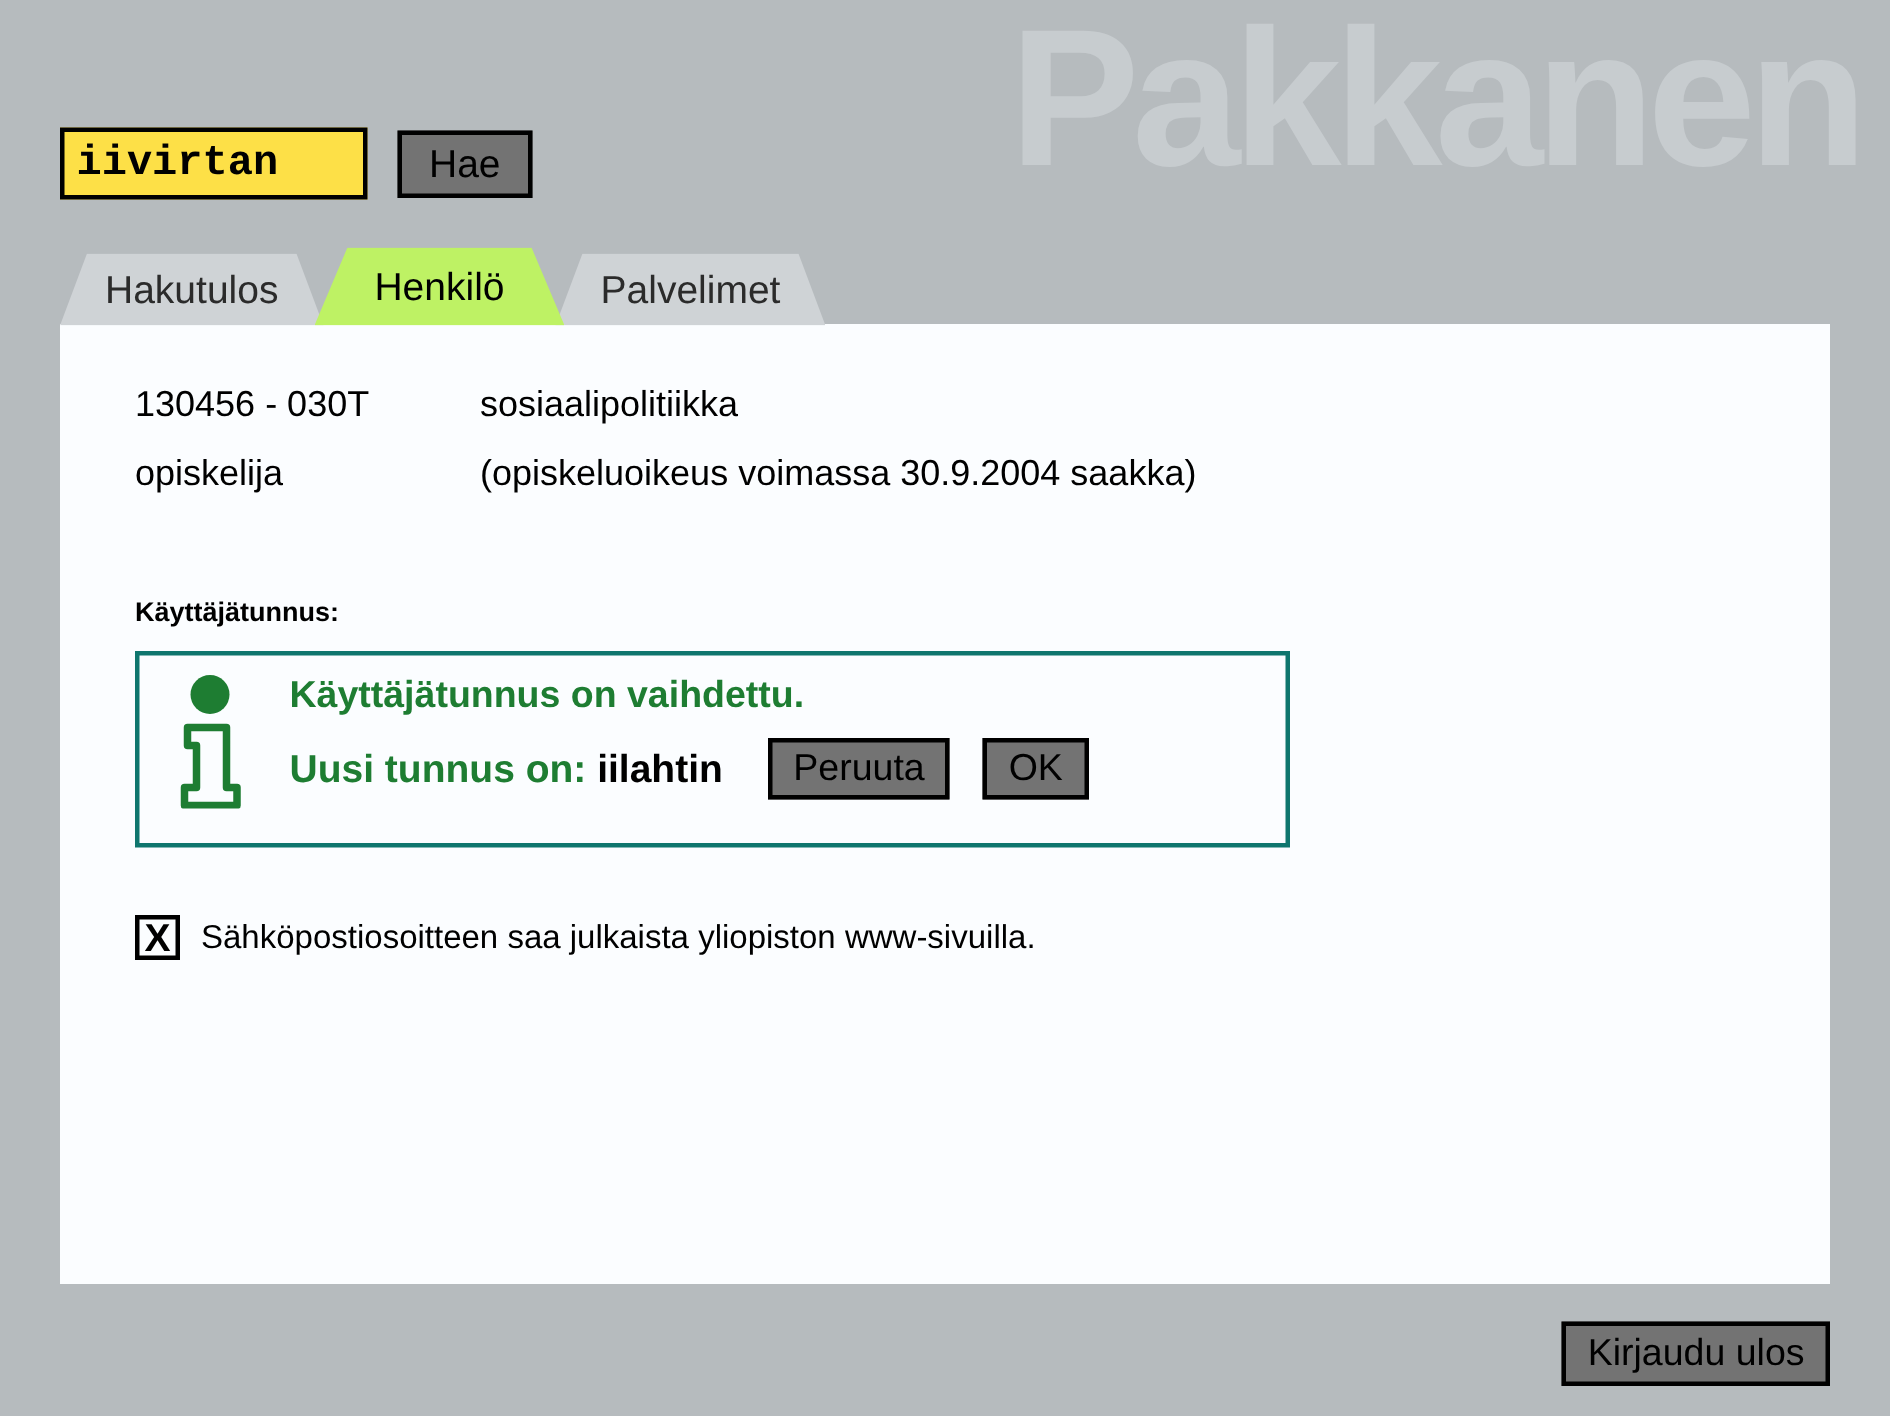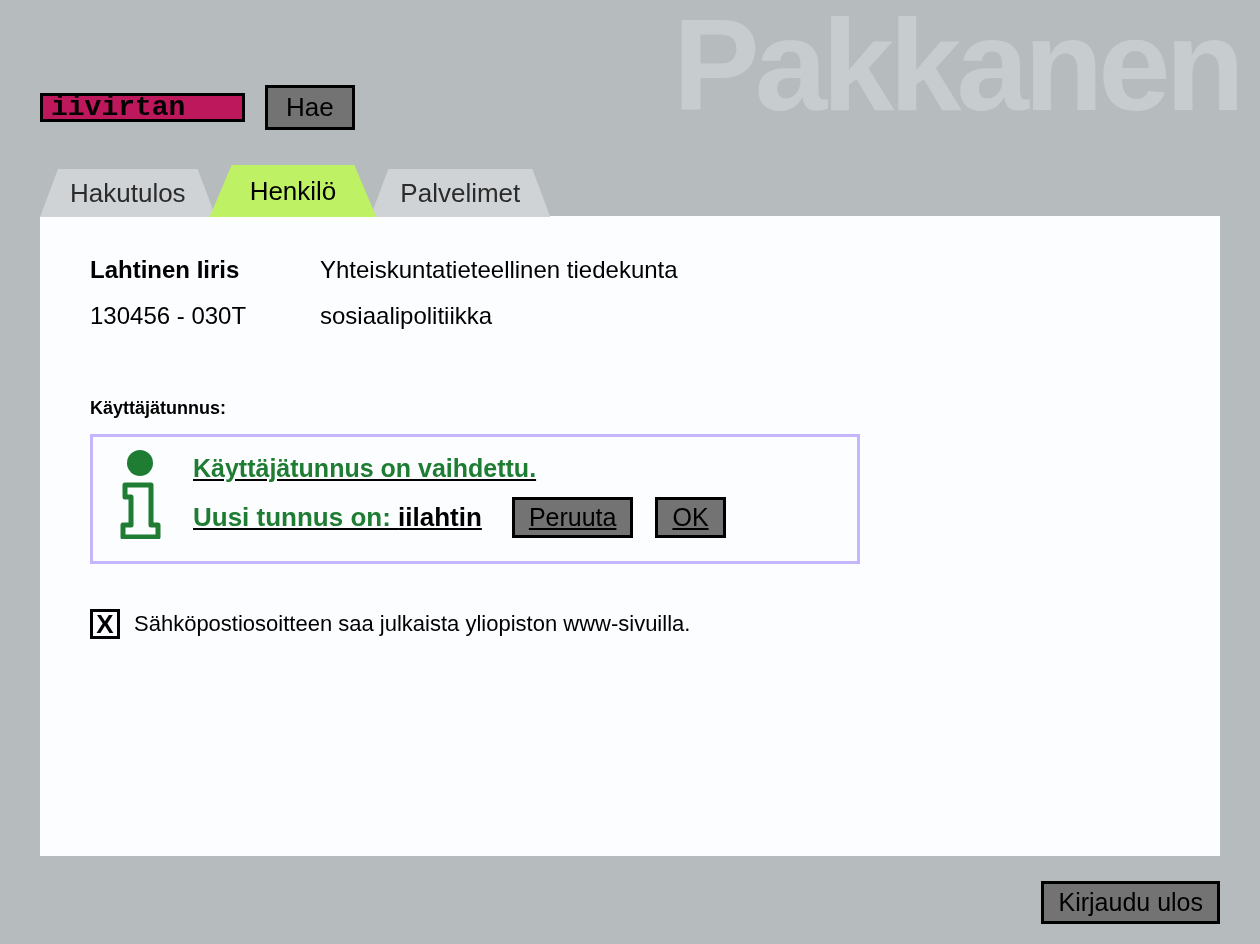--- a/index.html
+++ b/index.html
@@ -24,23 +24,23 @@
     .search-bar {
       position: absolute;
       top: 85px;
       left: 40px;
       display: flex;
       gap: 20px;
       align-items: center;
     }
     .search-input {
       width: 205px;
-      height: 29px;
+      height: 48px;
       border: 3px solid #000;
-      background: #be185d;
+      background: #fde047;
       font-family: "Courier New", monospace;
       font-size: 28px;
       font-weight: bold;
       padding: 0 8px;
     }
     .btn {
       border: 3px solid #000;
       background: #737373;
       font-family: Arial, Helvetica, sans-serif;
       font-size: 26px;
@@ -111,27 +111,26 @@
     .info-right {
       flex: 1;
     }
     .info-name { font-weight: bold; }
     .section-label {
       font-size: 18px;
       font-weight: bold;
       margin: 20px 0 15px 0;
     }
     .notice {
-      border: 3px solid #c4b5fd;
+      border: 3px solid #0f766e;
       padding: 12px 20px 18px 20px;
       display: flex;
       gap: 25px;
-      align-items: center;
+      align-items: flex-start;
       width: 770px;
-      text-decoration: underline;
     }
     .notice-icon {
       flex-shrink: 0;
     }
     .notice-body {
       flex: 1;
     }
     .notice-line1 {
       color: #1e7d32;
       font-size: 25px;
@@ -188,26 +187,26 @@
 <div class="tabs-wrap">
   <div class="tabs">
     <div class="tab inactive">Hakutulos</div>
     <div class="tab active">Henkilö</div>
     <div class="tab inactive">Palvelimet</div>
   </div>
 
   <div class="panel">
     <div class="info-block">
       <div class="info-row">
-        <div class="info-left info-name">Lahtinen Iiris</div>
-        <div class="info-right">Yhteiskuntatieteellinen tiedekunta</div>
-      </div>
-      <div class="info-row">
         <div class="info-left">130456 - 030T</div>
         <div class="info-right">sosiaalipolitiikka</div>
+      </div>
+      <div class="info-row">
+        <div class="info-left">opiskelija</div>
+        <div class="info-right">(opiskeluoikeus voimassa 30.9.2004 saakka)</div>
       </div>
     </div>
 
     <div class="section-label">Käyttäjätunnus:</div>
 
     <div class="notice">
       <div class="notice-icon">
         <svg width="55" height="90" viewBox="0 0 55 90">
           <circle cx="27" cy="14" r="13" fill="#1e7d32"></circle>
           <path d="M12 36 L38 36 L38 76 L45 76 L45 88 L10 88 L10 76 L18 76 L18 48 L12 48 Z" fill="none" stroke="#1e7d32" stroke-width="5" stroke-linejoin="round"></path>

